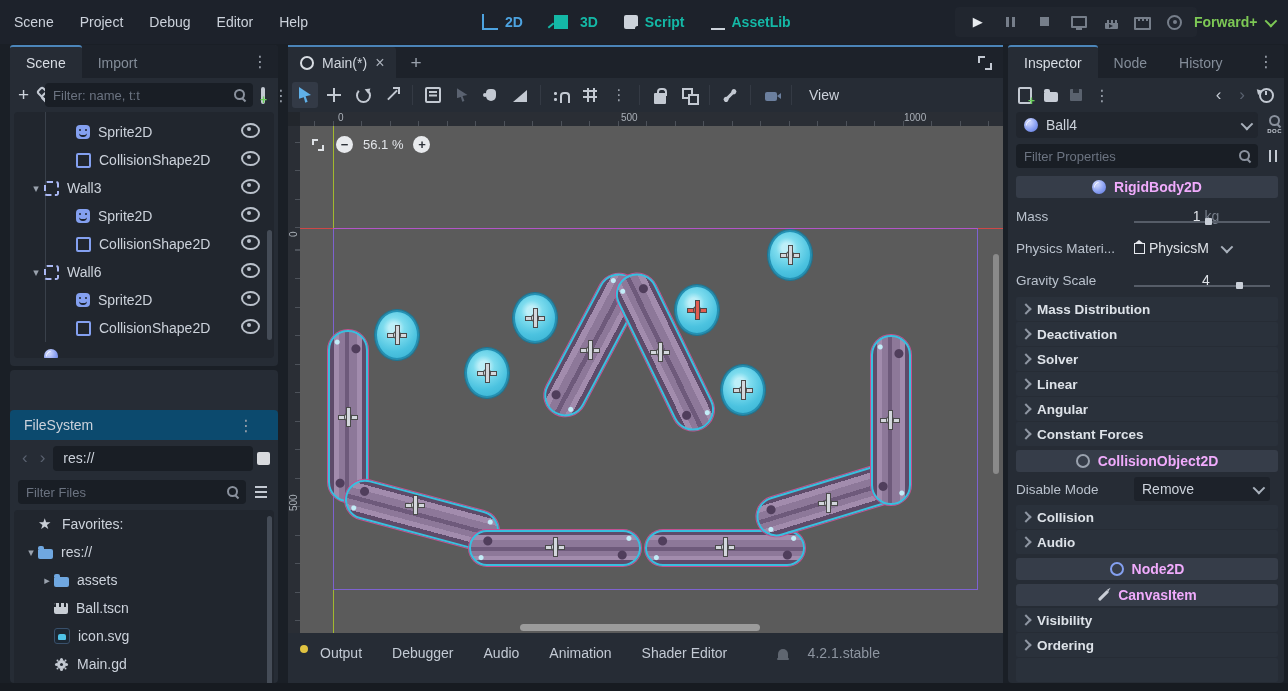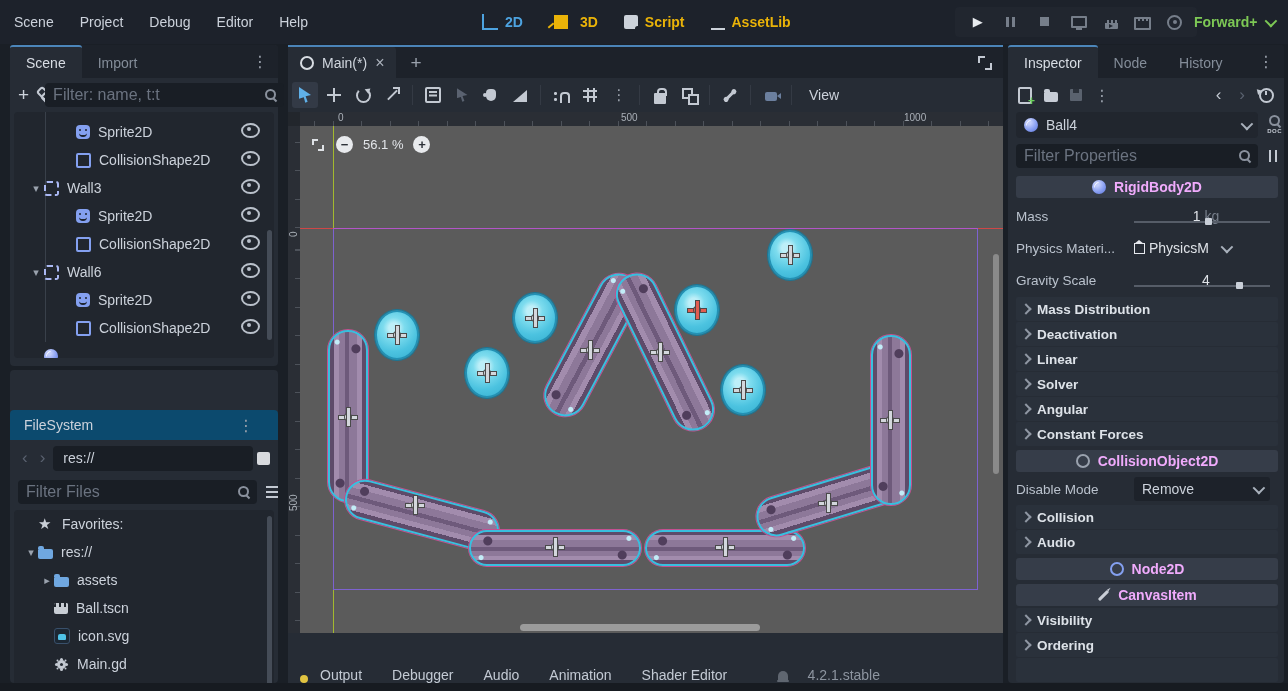--- a/index.html
+++ b/index.html
@@ -4,40 +4,40 @@
 <style>
   html,body{margin:0;padding:0;background:#14181d;}
   #app{position:relative;width:1288px;height:691px;background:#1a1f26;overflow:hidden;
        font-family:"Liberation Sans","DejaVu Sans",sans-serif;color:#ccd2db;font-size:14px;}
   .abs{position:absolute;}
   
   #topbar{position:absolute;left:0;top:0;width:1288px;height:44px;background:#1d222b;}
   #menu-left{position:absolute;left:14px;top:0;height:44px;display:flex;align-items:center;gap:26px;}
   .menu-item{color:#ccd2db;cursor:default;}
   #screens{position:absolute;left:482px;top:0;height:44px;display:flex;align-items:center;gap:26px;}
-  .screen-item{display:flex;align-items:center;gap:7px;font-weight:bold;color:#eab308;}
+  .screen-item{display:flex;align-items:center;gap:7px;font-weight:bold;color:#14b8a6;}
   .screen-item.active{color:#4da3e0;}
   #playback{position:absolute;left:955px;top:7px;height:30px;width:230px;background:#21262f;border-radius:4px;
             display:flex;align-items:center;justify-content:space-around;padding:0 6px;}
   .renderer{position:absolute;left:1194px;top:0;height:44px;display:flex;align-items:center;gap:8px;
             color:#7dc855;font-weight:bold;}
   .renderer .chev-d{border-color:#7dc855;}
   
   .chev-d{display:inline-block;width:7px;height:7px;border-right:2px solid #a9b1bc;border-bottom:2px solid #a9b1bc;
           transform:rotate(45deg) translateY(-2px);}
   .chev-r{display:inline-block;width:6px;height:6px;border-right:2px solid #8f97a3;border-bottom:2px solid #8f97a3;
           transform:rotate(-45deg);margin-right:7px;}
   .glyph{color:#9aa1ac;}
   .panel{position:absolute;background:#262c35;border-radius:4px;}
   .tabbar{position:relative;height:33px;background:#1d222a;border-radius:4px 4px 0 0;display:flex;align-items:flex-end;}
   .tab{height:31px;display:flex;align-items:center;padding:0 16px;color:#848d99;border-top:2px solid transparent;}
   .tab.active{background:#262c35;color:#d8dde4;border-top:2px solid #4c86ba;border-radius:3px 3px 0 0;}
   .dots-btn{margin-left:auto;align-self:center;padding:0 10px;font-size:16px;color:#9aa1ac;}
   .filter-input{position:relative;background:#191e25;border-radius:4px;height:24px;display:flex;align-items:center;}
-  .filter-input input{flex:1;background:transparent;border:none;outline:none;color:#ccd2db;font-size:16px;
+  .filter-input input{flex:1;background:transparent;border:none;outline:none;color:#ccd2db;font-size:13px;
       font-family:"Liberation Sans","DejaVu Sans",sans-serif;padding:0 4px 0 8px;min-width:0;}
   .filter-input input::placeholder{color:#6b7380;}
   
   .i-search{position:relative;width:14px;height:14px;flex:0 0 14px;margin-right:6px;}
   .i-search::before{content:"";position:absolute;left:1px;top:1px;width:7px;height:7px;border:2px solid #8a919d;border-radius:50%;}
   .i-search::after{content:"";position:absolute;left:9px;top:9px;width:5px;height:2px;background:#8a919d;transform:rotate(45deg);transform-origin:left center;}
   
   #scene-dock{left:10px;top:45px;width:268px;height:321px;}
   #scene-toolbar{position:relative;height:34px;display:flex;align-items:center;gap:8px;padding:0 8px;}
   #scene-tree{position:relative;margin:0 4px 4px 4px;height:246px;background:#21262e;border-radius:4px;overflow:hidden;}
@@ -193,21 +193,21 @@
   #zoom-ctrl{position:absolute;left:10px;top:10px;display:flex;align-items:center;gap:10px;}
   .i-focus{position:relative;width:16px;height:16px;}
   .i-focus::before{content:"";position:absolute;left:2px;top:2px;width:4px;height:4px;border-top:2px solid #dfe2e6;border-left:2px solid #dfe2e6;}
   .i-focus::after{content:"";position:absolute;right:2px;bottom:2px;width:4px;height:4px;border-bottom:2px solid #dfe2e6;border-right:2px solid #dfe2e6;}
   .zoom-btn{width:17px;height:17px;border-radius:50%;background:#e8eaed;color:#2c3138;font-weight:bold;font-size:13px;
     display:flex;align-items:center;justify-content:center;line-height:1;}
   #zoom-label{color:#e2e5e9;font-size:13px;}
   #hscroll{position:absolute;left:220px;top:498px;width:240px;height:7px;border-radius:4px;background:#9b9b9b;}
   #vscroll{position:absolute;left:693px;top:128px;width:6px;height:220px;border-radius:3px;background:#8a8a8a;}
   
-  #bottom-bar{position:absolute;left:0;top:600px;width:602px;height:38px;background:#262c35;display:flex;align-items:flex-end;gap:30px;padding-left:12px;box-sizing:border-box;}
+  #bottom-bar{position:absolute;left:0;top:600px;width:602px;height:38px;background:#262c35;display:flex;align-items:flex-start;gap:30px;padding-left:12px;box-sizing:border-box;}
   #bb-dot{width:8px;height:8px;border-radius:50%;background:#e0c341;margin-right:-18px;}
   .bb-item{color:#c3cad4;}
   #bb-right{margin-left:auto;display:flex;align-items:center;gap:20px;padding-right:10px;}
   #bb-version{color:#8d95a0;}
   .i-bell{position:relative;width:10px;height:9px;background:#5f6670;border-radius:5px 5px 0 0;}
   .i-bell::after{content:"";position:absolute;left:-1px;bottom:-2px;width:12px;height:2px;background:#5f6670;border-radius:1px;}
   
   #inspector-dock{left:1008px;top:45px;width:276px;height:638px;}
   #insp-toolbar{height:34px;display:flex;align-items:center;gap:12px;padding:0 10px;}
   #insp-toolbar .right{margin-left:auto;display:flex;align-items:center;gap:10px;}
@@ -684,25 +684,25 @@
         <div class="group-row">
           <span class="chev-r"></span>
           <span class="glabel">Mass Distribution</span>
         </div>
         <div class="group-row">
           <span class="chev-r"></span>
           <span class="glabel">Deactivation</span>
         </div>
         <div class="group-row">
           <span class="chev-r"></span>
+          <span class="glabel">Solver</span>
+        </div>
+        <div class="group-row">
+          <span class="chev-r"></span>
           <span class="glabel">Linear</span>
-        </div>
-        <div class="group-row">
-          <span class="chev-r"></span>
-          <span class="glabel">Solver</span>
         </div>
         <div class="group-row">
           <span class="chev-r"></span>
           <span class="glabel">Angular</span>
         </div>
         <div class="group-row">
           <span class="chev-r"></span>
           <span class="glabel">Constant Forces</span>
         </div>
         <div class="cat-row">

